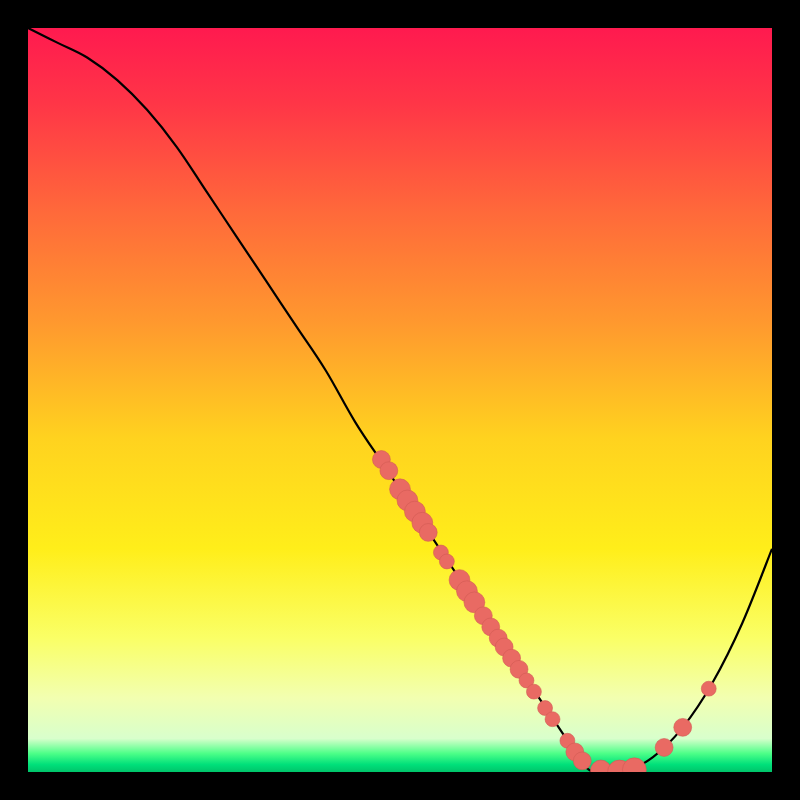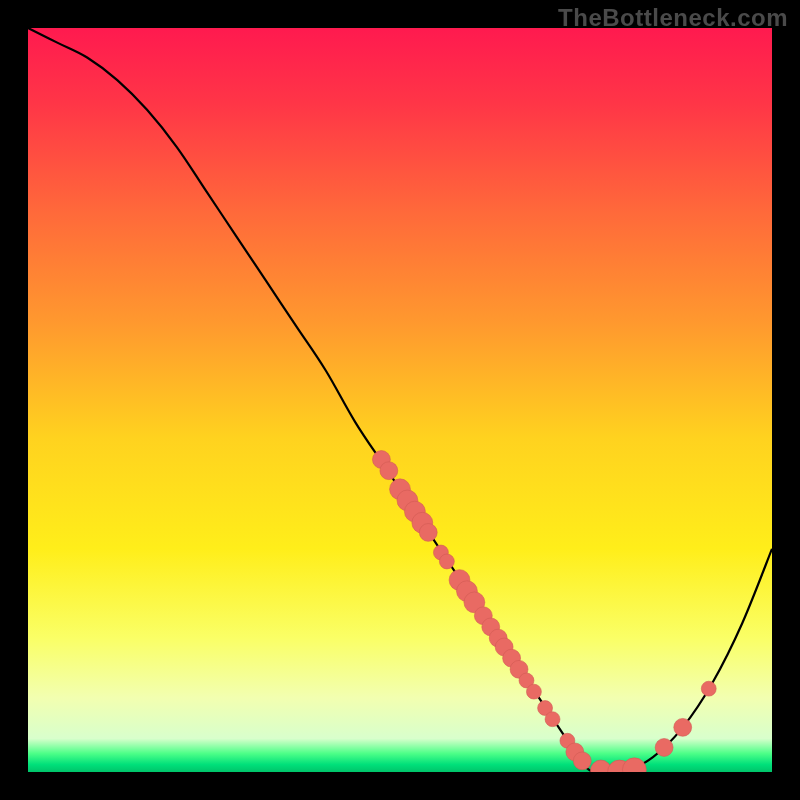--- a/index.html
+++ b/index.html
@@ -33,21 +33,20 @@
     top: 28px;
     width: 744px;
     height: 744px;
   }
   svg { display: block; }
 </style>
 </head>
 <body>
 
 <div class="outer">
-  <div class="watermark">TheBottleneck.com</div>
 
   <div class="plot">
     <svg id="chart-svg" width="744" height="744" viewBox="0 0 744 744">
       <defs>
         <linearGradient id="bg-grad" x1="0" y1="0" x2="0" y2="1">
             <stop offset="0.00%" stop-color="#ff1a4f"></stop>
             <stop offset="10.00%" stop-color="#ff3547"></stop>
             <stop offset="25.00%" stop-color="#ff6a3a"></stop>
             <stop offset="40.00%" stop-color="#ff9a2e"></stop>
             <stop offset="55.00%" stop-color="#ffd21f"></stop>

